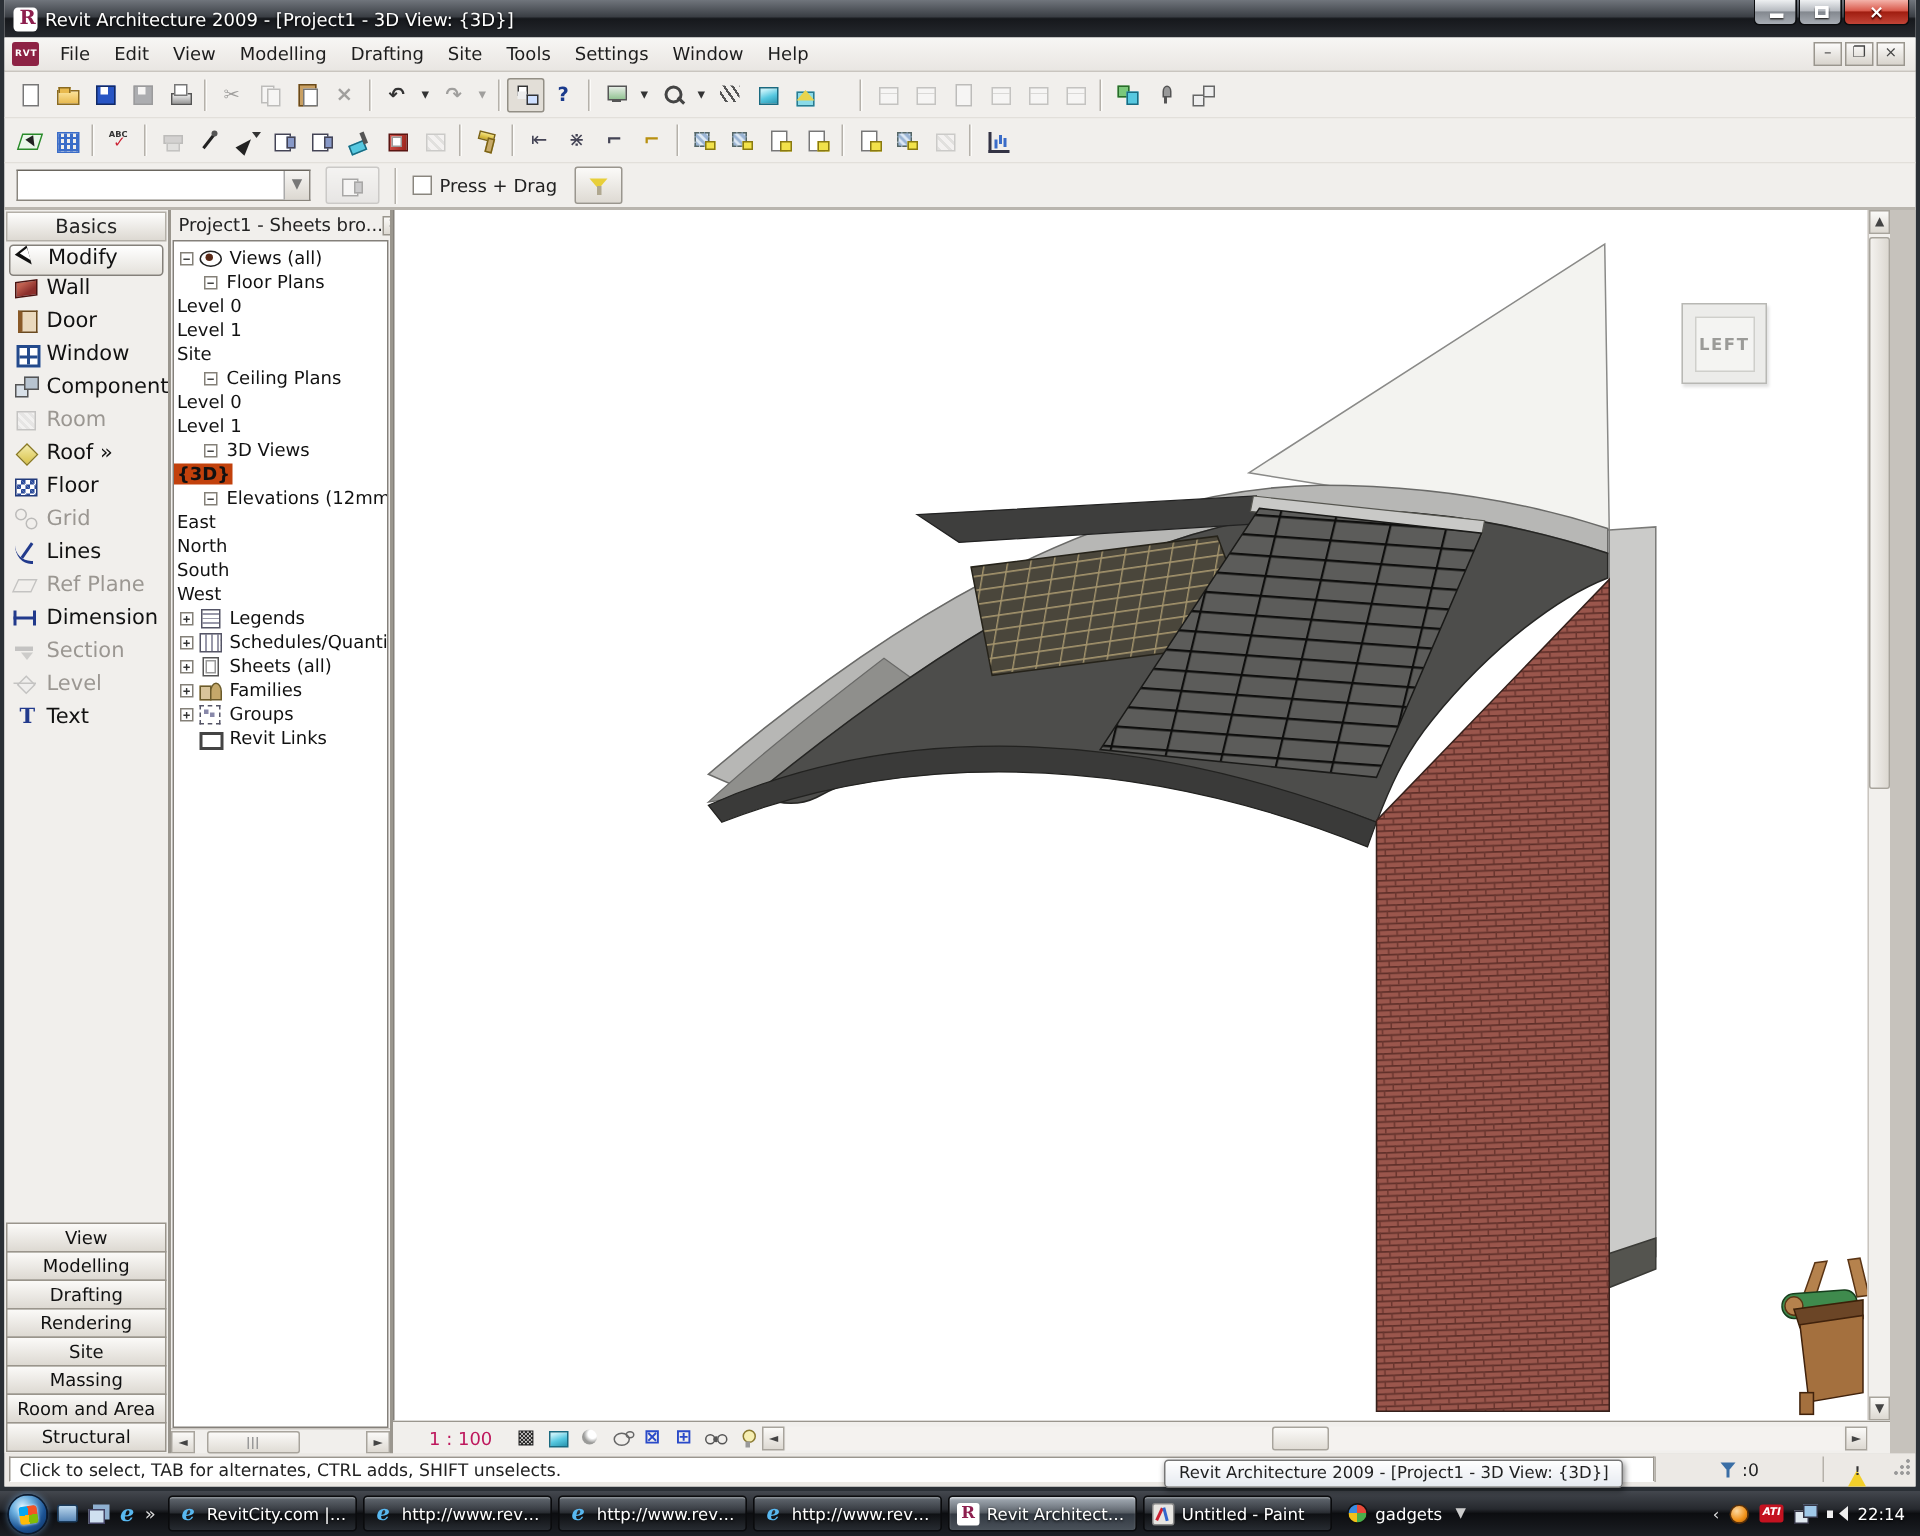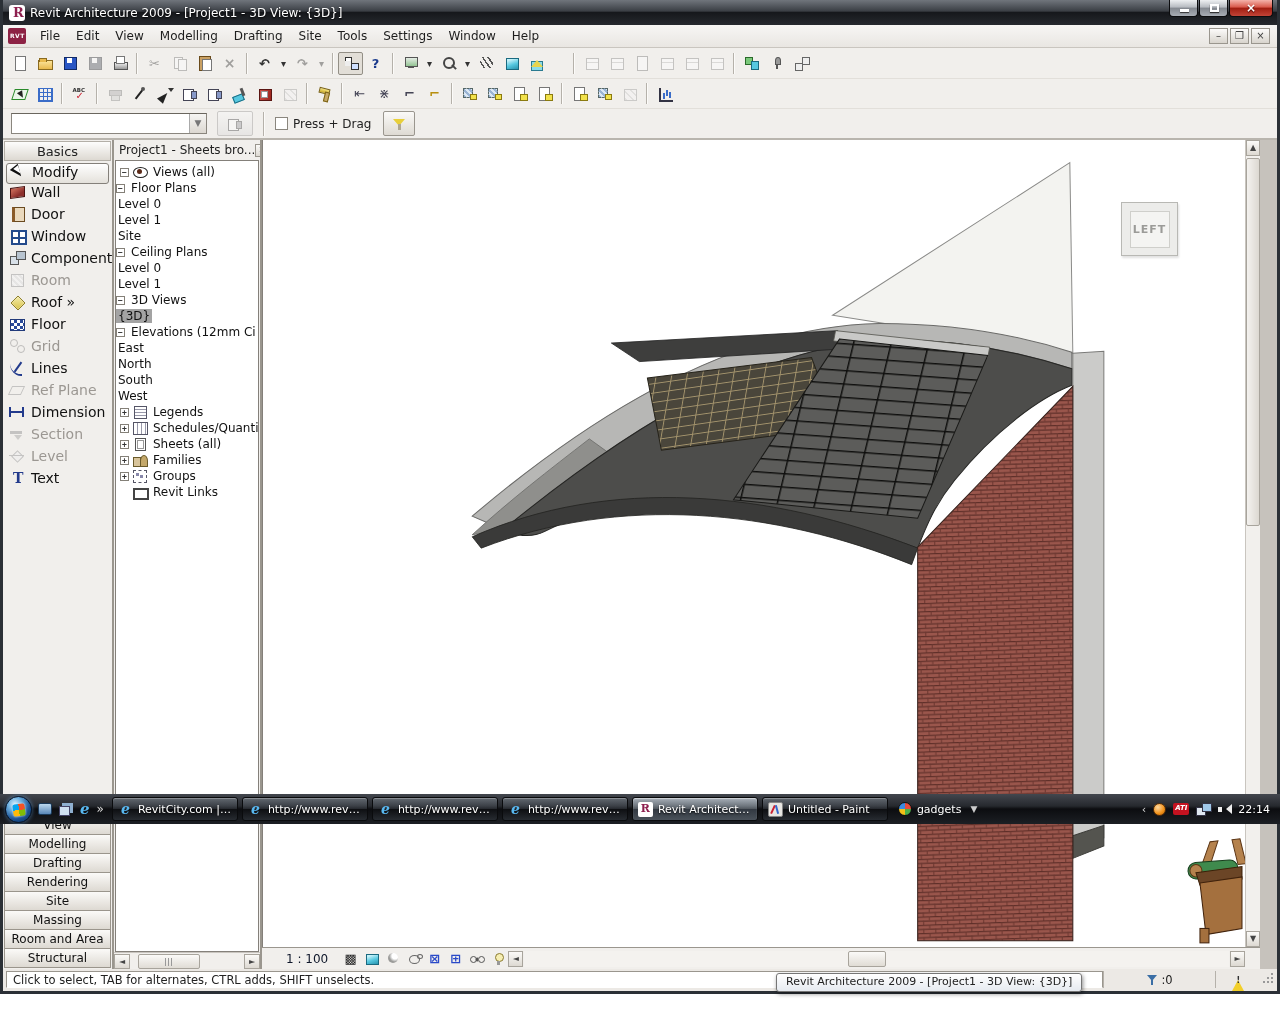--- a/index.html
+++ b/index.html
@@ -1,17 +1,17 @@
 <!DOCTYPE html>
 <html><head>
 <meta charset="utf-8">
 <style>
   *{margin:0;padding:0;box-sizing:border-box}
   html,body{width:1280px;height:1024px;overflow:hidden;font-family:"DejaVu Sans","Liberation Sans",sans-serif}
-  .screen{position:relative;width:1280px;height:824px;background:#000}
+  .screen{position:relative;width:1280px;height:1024px;background:#000}
 
   
   .app{position:absolute;left:0;top:0;width:1280px;height:994px;border:3px solid #2b3036;border-top:none;background:#f1efec;display:flex;flex-direction:column}
   .titlebar{height:25px;background:linear-gradient(#70757c 0%,#3b3f45 44%,#16181c 50%,#26292e 100%);display:flex;align-items:center;padding:0 4px;color:#fff;font-size:12px;flex:none}
   .appico{width:16px;height:16px;background:#fff;border-radius:3px;margin:0 5px 0 2px;position:relative;flex:none}
   .appico::before{content:"R";position:absolute;left:4px;top:0px;font:bold 13px/16px "DejaVu Serif","Liberation Serif",serif;color:#8d1f4e}
   .wtitle{flex:1;white-space:nowrap;overflow:hidden;text-shadow:0 1px 2px #000}
   .winbtns{display:flex;gap:1px;align-self:flex-start}
   .wbtn{width:29px;height:17px;border:1px solid #0c0d0f;border-top:none;border-radius:0 0 4px 4px;background:linear-gradient(#eef0f2 0%,#b6bac0 45%,#83888f 50%,#a8adb4 100%);position:relative}
   .wbtn.close{width:44px;background:linear-gradient(#f4b3aa 0%,#d8584a 45%,#a01d10 50%,#c24437 100%)}
@@ -152,27 +152,27 @@
   .dtabs{margin-top:auto;padding:1px;display:flex;flex-direction:column}
   .dtab{height:20px;margin-bottom:0;background:linear-gradient(#fbfaf8,#ddd9d2);border:1px solid #9a958c;display:flex;align-items:center;justify-content:center;font-size:12px;color:#111}
   .dtab+.dtab{margin-top:-1px}
 
   
   .browser{width:148px;background:#f1efec;border-right:2px solid #9a968e;display:flex;flex-direction:column;flex:none}
   .pbtitle{height:20px;display:flex;align-items:center;font-size:12px;color:#222;padding:0 2px 0 5px;white-space:nowrap;overflow:hidden}
   .pbclose{margin-left:auto;width:14px;height:13px;border:1px solid #9a968e;background:linear-gradient(#fbfaf8,#ddd9d2);font:9px/11px "DejaVu Sans",sans-serif;text-align:center;color:#333;flex:none}
   .pbtree{flex:1;background:#fff;border:1px solid #84807a;margin:0 1px;overflow:hidden;padding-top:3px}
   .trow{display:flex;align-items:center;height:16px;font-size:12px;color:#111;white-space:nowrap}
-  .lvl0{padding-left:4px}.lvl1{}.lvl2{}
+  .lvl0{padding-left:4px}.lvl1{padding-left:20px}.lvl2{}
   .tg{width:9px;height:9px;border:1px solid #848078;background:#fff;font:bold 8px/7px "DejaVu Sans Mono","Liberation Mono",monospace;text-align:center;color:#333;margin-right:4px;flex:none}
   .tg.minus::before{content:"−"}
   .tg.plus::before{content:"+"}
   .tg.hid{visibility:hidden}
   .tl{padding:0 2px}
-  .trow.sel .tl{background:#a3a3a3;font-weight:normal}
+  .trow.sel .tl{background:#c2410c;font-weight:bold}
   .ti{width:15px;height:12px;margin-right:3px;position:relative;flex:none}
   .ti::before,.ti::after{content:"";position:absolute}
   .ti-eye::before{left:0;top:1px;width:13px;height:9px;border:1px solid #222;border-radius:50%;background:#fff}
   .ti-eye::after{left:4px;top:3px;width:5px;height:5px;background:#5a2a18;border-radius:50%}
   .ti-legend::before{left:1px;top:0;width:11px;height:11px;border:1px solid #556;background:repeating-linear-gradient(0deg,#fff 0 2px,#99a 2px 3px)}
   .ti-sched::before{left:0;top:0;width:13px;height:11px;border:1px solid #556;background:repeating-linear-gradient(90deg,#fff 0 3px,#99a 3px 4px),repeating-linear-gradient(0deg,#fff 0 3px,#99a 3px 4px)}
   .ti-sheet::before{left:2px;top:0;width:9px;height:11px;border:1px solid #555;background:#fff}
   .ti-sheet::after{left:4px;top:2px;width:5px;height:7px;border:1px solid #999}
   .ti-fam::before{left:0;top:3px;width:6px;height:8px;background:#d8c49a;border:1px solid #6a5a2a}
   .ti-fam::after{left:7px;top:1px;width:6px;height:10px;background:#c4a86a;border:1px solid #6a5a2a;border-radius:50% 50% 0 0}
@@ -191,21 +191,21 @@
   .model{position:absolute;left:0;top:0;width:calc(100% - 15px);height:100%}
   .viewcube{position:absolute;left:858px;top:62px;width:57px;height:54px;background:#ececea;border:1px solid #b8b8b4;box-shadow:1px 2px 2px rgba(0,0,0,.12);display:flex;align-items:center;justify-content:center}
   .viewcube .inner{width:40px;height:37px;background:#f4f4f2;border:1px solid #cfcfcb;display:flex;align-items:center;justify-content:center;font:bold 11px "DejaVu Sans",sans-serif;letter-spacing:1px;color:#9b9b98}
   .vscroll{position:absolute;right:0;top:0;bottom:0;width:15px;background:#f2f0ed;border-left:1px solid #c9c5bf;display:flex;flex-direction:column}
   .vsb{height:16px;border:1px solid #a8a49c;background:linear-gradient(#fbfaf8,#ddd9d2);font-size:8px;color:#444;text-align:center;line-height:14px}
   .vthumb{margin-top:2px;height:368px;border:1px solid #a8a49c;border-radius:2px;background:linear-gradient(90deg,#f4f2ef,#dcd8d1)}
   .vsp{flex:1}
   .vsb.bottom{margin-top:auto}
   
   .viewbar{height:22px;background:#f1efec;border-top:1px solid #9a968e;display:flex;align-items:center;flex:none;padding-left:20px}
-  .scalebtn{font-size:12px;color:#0f172a;padding:1px 12px 1px 4px}
+  .scalebtn{font-size:12px;color:#be185d;padding:1px 12px 1px 4px}
   .vbi{width:21px;height:18px;display:flex;align-items:center;justify-content:center;color:#334;font-size:13px;flex:none}
   .vb-detail::before{content:"▩";color:#222}
   .vb-cropx::before{content:"⊠";color:#2a4ac8;font-weight:bold}
   .vb-crop::before{content:"⊞";color:#2a4ac8;font-weight:bold}
   .mini{position:relative;width:16px;height:16px}
   .mini::before,.mini::after{content:"";position:absolute}
   .mini.cube::before{left:2px;top:3px;width:11px;height:9px;background:linear-gradient(160deg,#c2f0f8 15%,#56c8e0 55%,#2e9ab4 95%);border:1px solid #1a6a80}
   .mini.shadow::before{left:3px;top:2px;width:10px;height:10px;border-radius:50%;background:radial-gradient(circle at 70% 30%,#fff 0 30%,#9a9a98 60%)}
   .mini.sun::before{left:3px;top:4px;width:9px;height:7px;border:1.5px solid #666;border-radius:50%}
   .mini.sun::after{left:11px;top:3px;width:4px;height:3px;border:1.5px solid #666;border-radius:50%}

